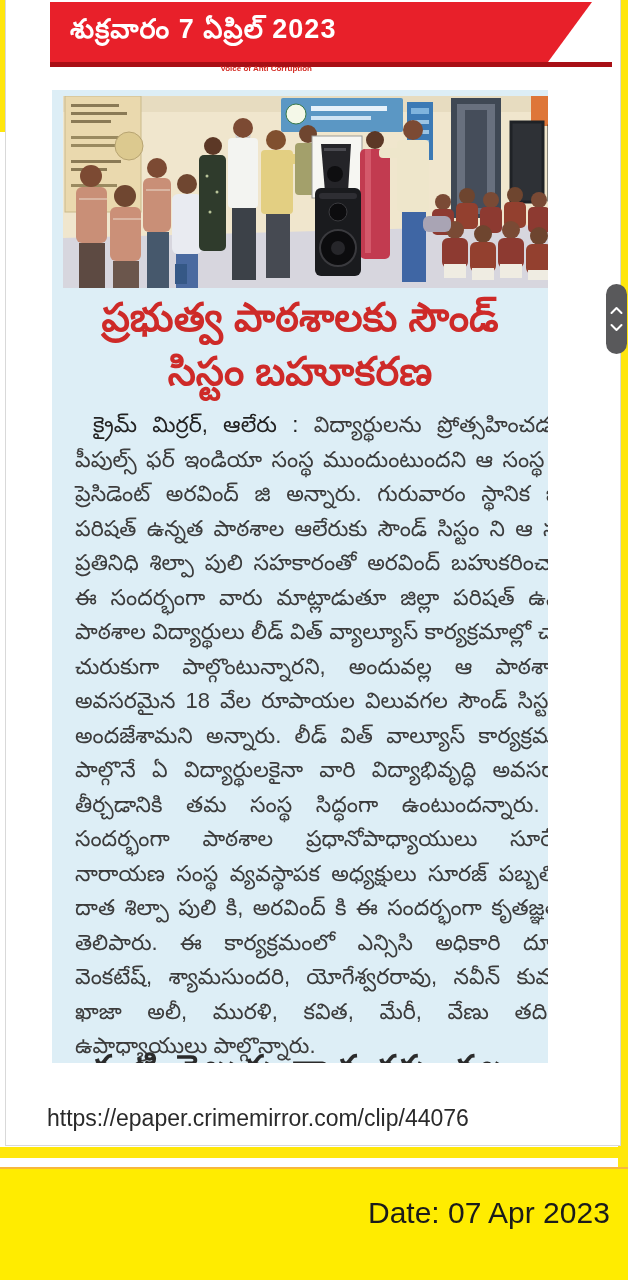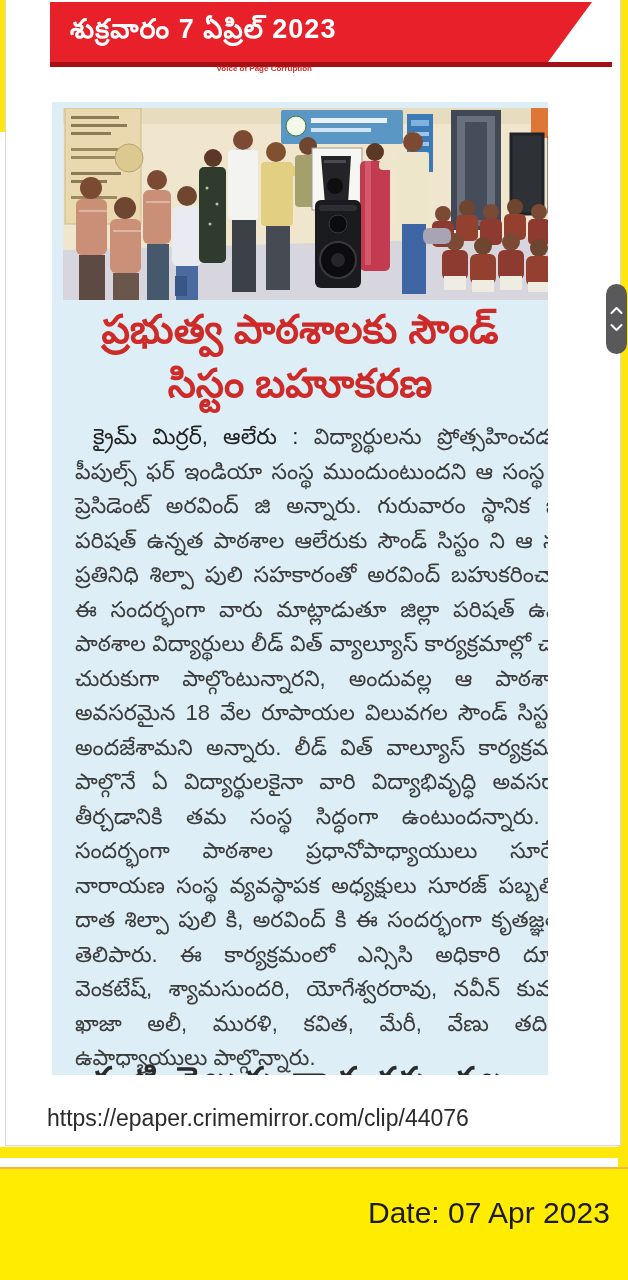--- a/index.html
+++ b/index.html
@@ -15,21 +15,21 @@
           background:#fff; border:1px solid #d9d9d9; border-top:none; }
 
   #banner { position:absolute; left:50px; top:2px; width:542px; height:60px;
             background:#e8202a;
             clip-path:polygon(0 0,100% 0,calc(100% - 44px) 100%,0 100%); }
   #banner-text { position:absolute; left:20px; top:12px; color:#fff;
                  font-size:27px; font-weight:bold; letter-spacing:1px; white-space:nowrap; }
   #banner-underline { position:absolute; left:50px; top:62px; width:562px; height:5px; background:#a80f15; }
 
   #clip { position:absolute; left:52px; top:90px; width:496px; height:973px;
-          background:#ddeef6; overflow:hidden;margin-top:12px; }
+          background:#ddeef6; overflow:hidden; }
 
   #photo { position:absolute; left:11px; top:6px; width:516px; height:192px;
            background:#f0e6cd; }
   #photo svg { display:block; width:100%; height:100%; }
 
   #headline { position:absolute; left:0; top:200px; width:100%; text-align:center;
               color:#ce2a28; font-weight:bold; font-size:40px; line-height:54px; }
 
   #body-text { position:absolute; left:23px; top:318px; width:510px;
                font-size:22px; line-height:34.5px; text-align:justify;
@@ -223,21 +223,21 @@
     </div>
   </div>
 
   <div id="meta-url">https://epaper.crimemirror.com/clip/44076</div>
 
   <div id="yellow-band"></div>
 
   <div id="footer"></div>
 
   <div id="logo">
-    <div id="logo-tagline">Voice of Page Corruption</div>
+    <div id="logo-tagline">Voice of Anti Corruption</div>
   </div>
   <div id="footer-date">Date: 07 Apr 2023</div>
 
   <div id="scroll-pill">
     <button class="chev" aria-label="scroll up">
       <svg viewBox="0 0 13 9" width="13" height="9">
           <polyline points="1.5,7 6.5,2 11.5,7" fill="none" stroke="#ffffff" stroke-width="2" stroke-linecap="round" stroke-linejoin="round"></polyline>
         </svg>
     </button>
     <button class="chev" aria-label="scroll down">

